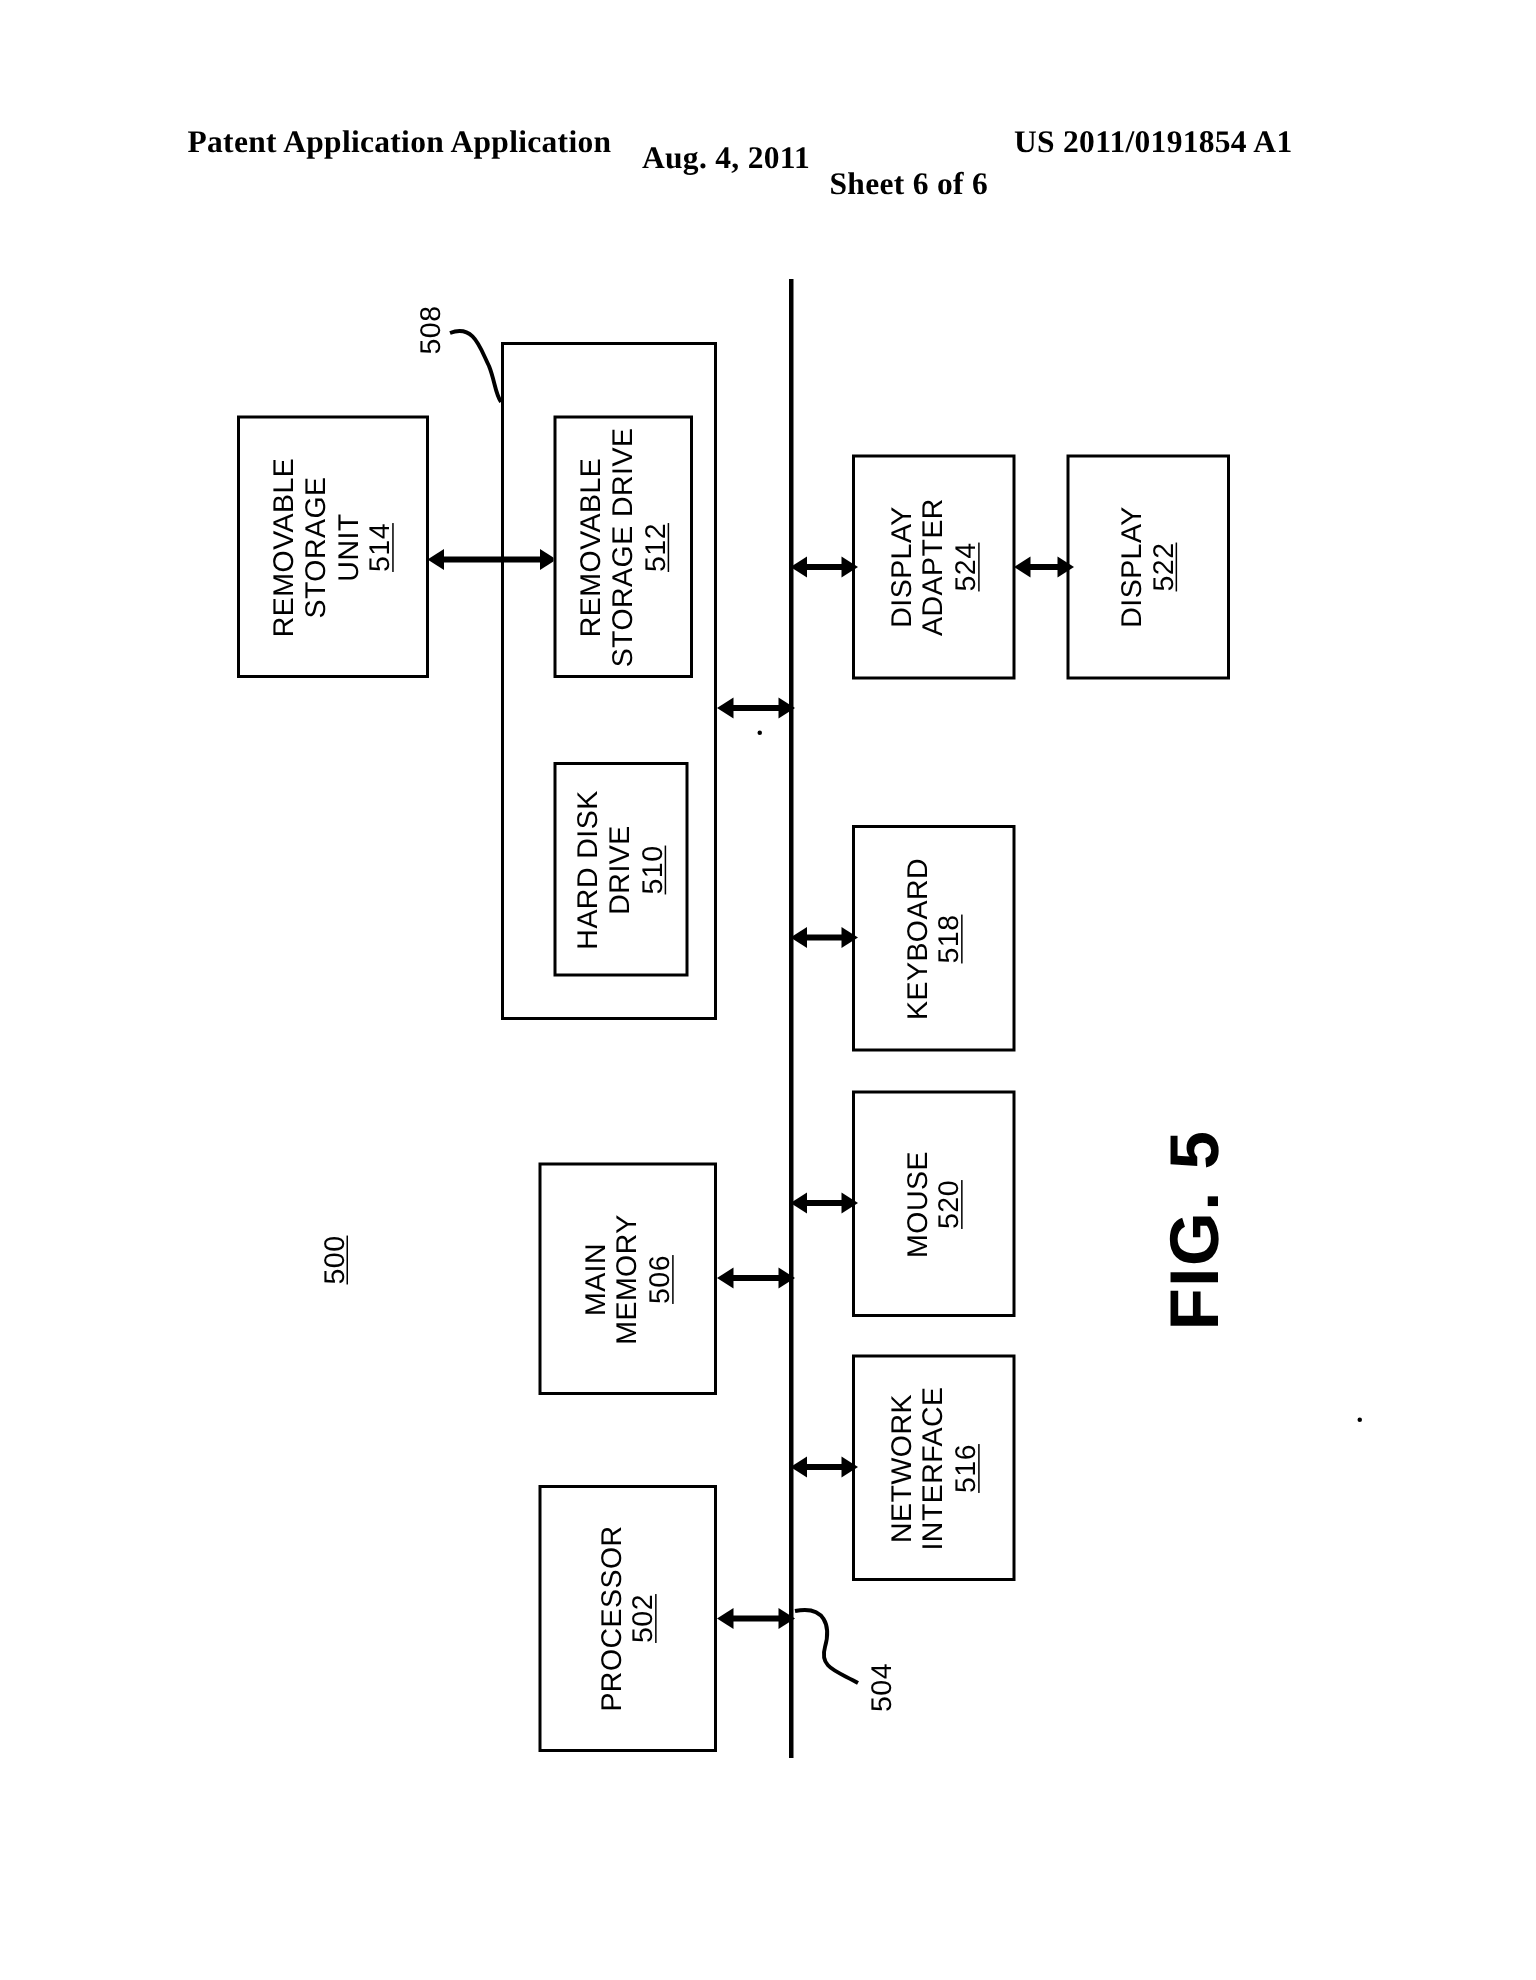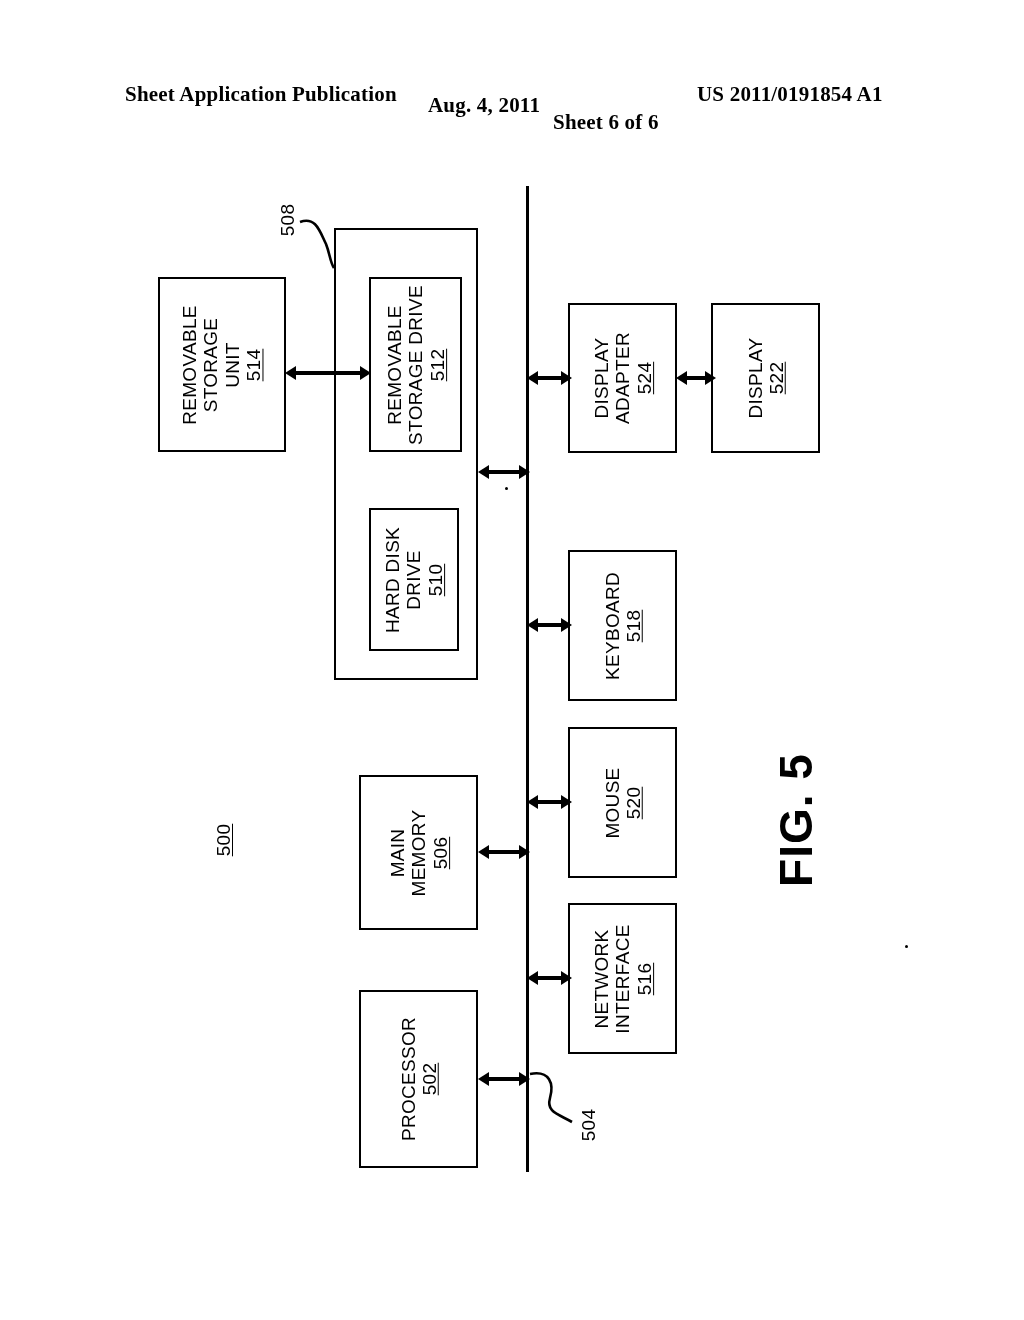--- a/index.html
+++ b/index.html
@@ -28,21 +28,21 @@
     height: 30px;
     font-family: "Liberation Serif", serif;
     font-weight: bold;
     font-size: 21px;
     letter-spacing: 0.2px;
     white-space: nowrap;
   }
   #header .h-left   { position: absolute; left: 125px;  top: 0; }
   #header .h-date   { position: absolute; left: 428px;  top: 11px; }
   #header .h-sheet  { position: absolute; left: 553px;  top: 0; margin-top: 28px; }
-  #header .h-right  { position: absolute; left: 697px;  top: 0; font-family: Liberation Serif, serif; }
+  #header .h-right  { position: absolute; left: 676px;  top: 0; font-family: Liberation Serif, serif; }
 
   
   .box {
     position: absolute;
     box-sizing: border-box;
     border: 2.5px solid #000000;
     background: #ffffff;
   }
   .box-outer {
     position: absolute;
@@ -155,21 +155,21 @@
     background: #000000;
     border-radius: 50%;
   }
 </style>
 </head>
 <body>
 
 <div id="page">
 
   <div id="header">
-    <span class="h-left">Sheet Application Publication</span>
+    <span class="h-left">Patent Application Application</span>
     <span class="h-date">Aug. 4, 2011</span>
     <span class="h-sheet">Sheet 6 of 6</span>
     <span class="h-right">US 2011/0191854 A1</span>
   </div>
 
   <div id="bus"></div>
 
   <div class="box-outer" style="left:334px; top:228px; width:144px; height:452px;"></div>
 
   <div class="refnum rot" style="left:264px; top:207px; width:48px; height:26px; line-height:26px; text-align:center;">508</div>

